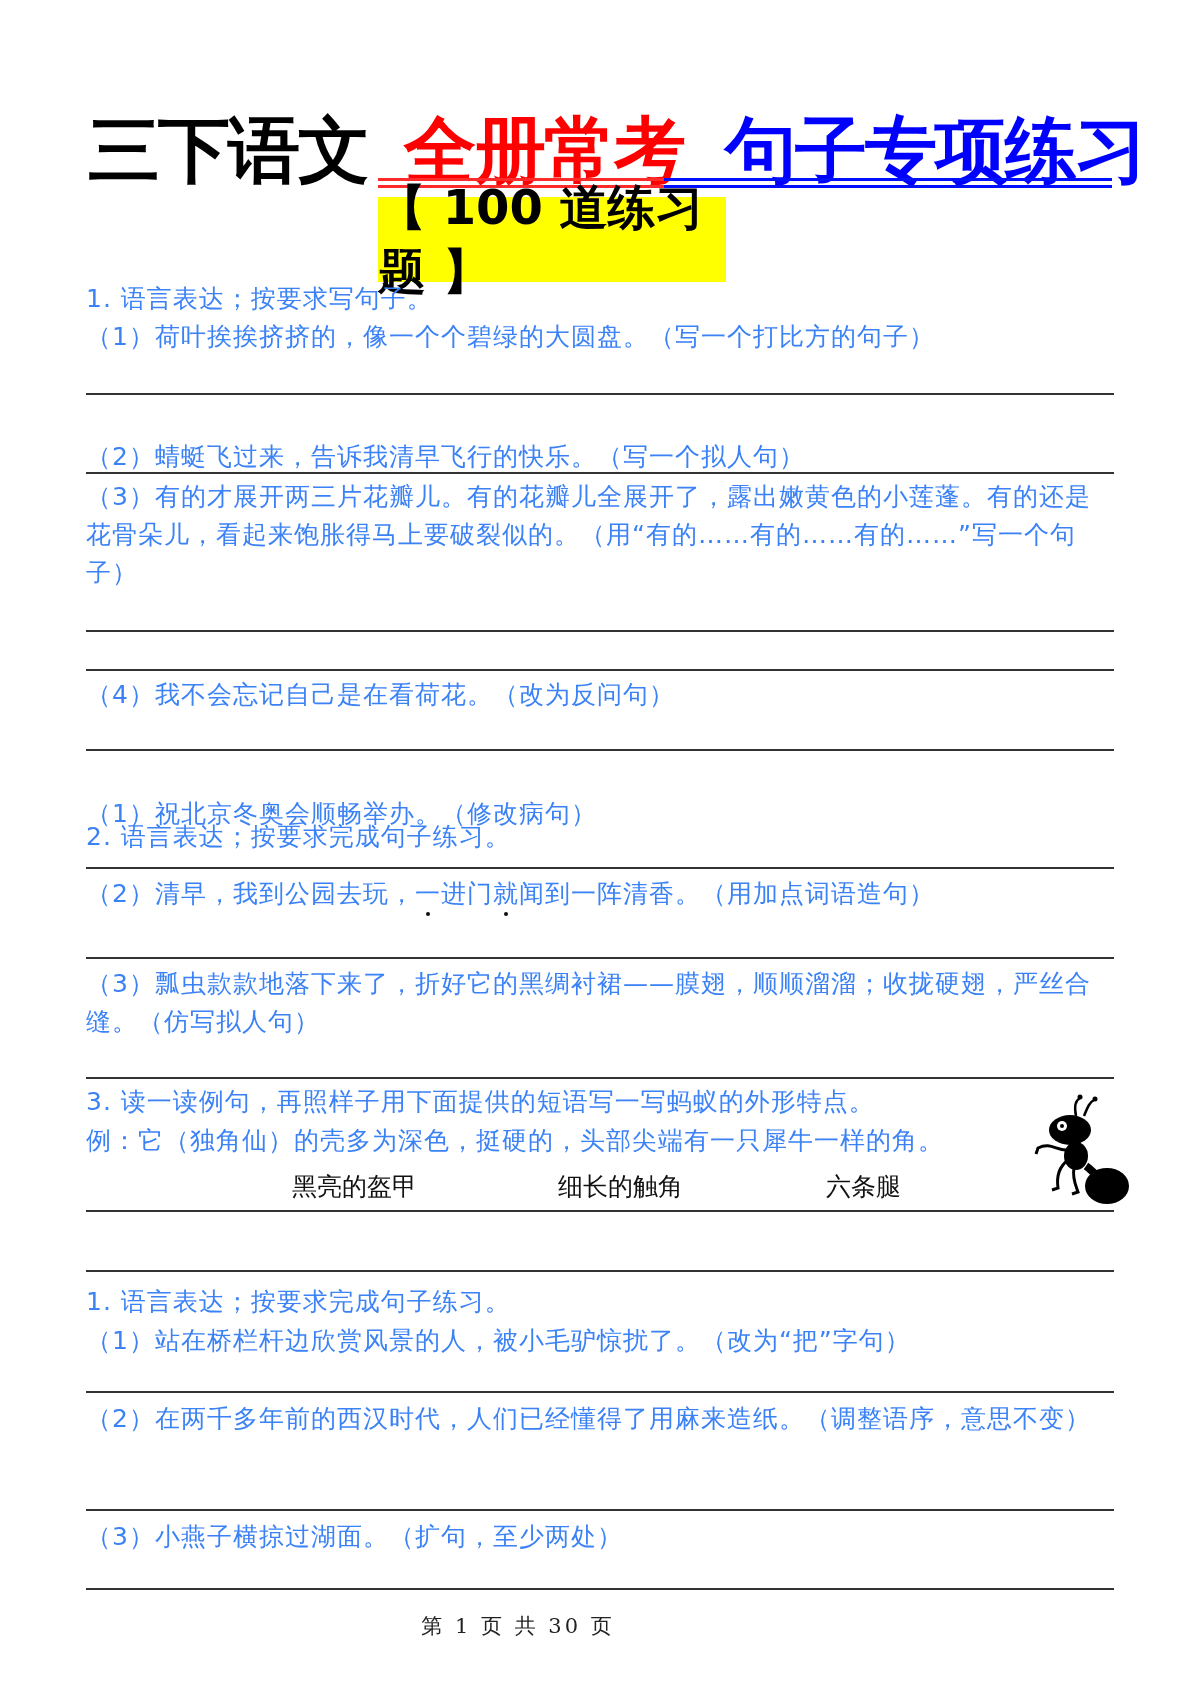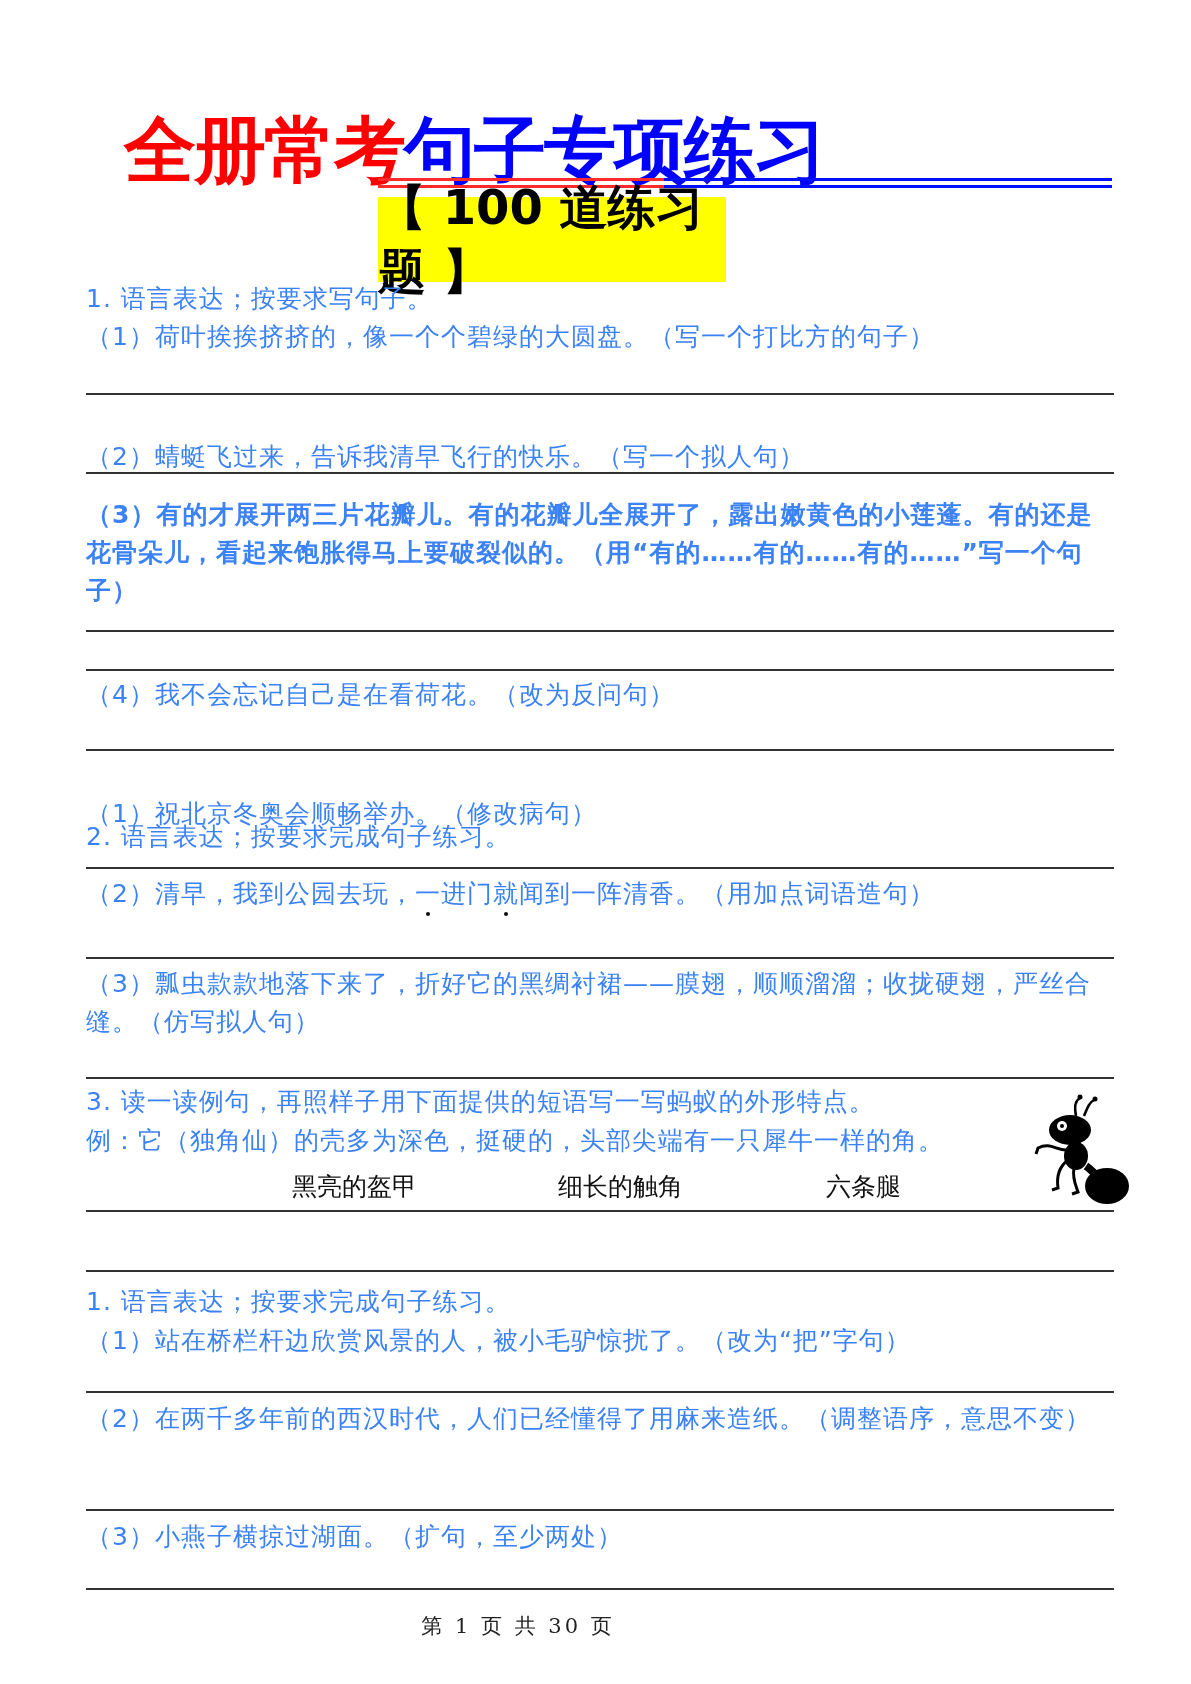--- a/index.html
+++ b/index.html
@@ -4,21 +4,21 @@
 <style>
   html, body { margin:0; padding:0; background:#ffffff; }
   body { width:1191px; height:1684px; position:relative; overflow:hidden;
          font-family:"DejaVu Sans", "Liberation Sans", sans-serif; color:#111; }
   .title { position:absolute; left:88px; top:96px; height:90px; display:flex; align-items:flex-end;
            font-family:"DejaVu Sans", sans-serif; font-weight:bold; font-size:72px; line-height:1;
            letter-spacing:-2px; white-space:nowrap; }
   .title span { display:inline-block; }
   .t-black { color:#000; }
   .t-red { color:#ff0000;margin-left:36px; }
-  .t-blue { color:#0000ff; }
+  .t-blue { color:#0000ff;margin-left:41px; }
   .underline { position:absolute; top:178px; height:10px; }
   .underline .l1, .underline .l2 { position:absolute; left:0; right:0; height:3px; }
   .underline .l1 { top:0; } .underline .l2 { top:7px; }
   .ul-red { left:378px; width:286px; }
   .ul-red .l1, .ul-red .l2 { background:#ff2a2a; }
   .ul-blue { left:664px; width:448px; }
   .ul-blue .l1, .ul-blue .l2 { background:#0010ff; }
   .badge { position:absolute; left:378px; top:197px; width:348px; height:85px; background:#ffff00;
            display:flex; align-items:center; justify-content:center;
            font-family:"DejaVu Sans", sans-serif; font-weight:bold; font-size:48px; color:#000; }
@@ -31,40 +31,41 @@
                 margin-left:-2px; background:#111; border-radius:50%; }
   .phrases { position:absolute; top:1170px; font-size:25px; font-family:"DejaVu Sans", sans-serif; }
   .ant { position:absolute; left:1020px; top:1092px; width:110px; height:114px; }
   .footer { position:absolute; top:1612px; left:0; width:1036px; text-align:center;
             font-family:"DejaVu Serif", serif; font-size:21px; color:#222; letter-spacing:3px; }
 </style>
 </head>
 <body>
 
 <div class="title">
+  <span class="t-black">三下语文</span>
     <span class="t-red">全册常考</span>
     <span class="t-blue">句子专项练习</span>
 </div>
 <div class="underline ul-red">
     <div class="l1"></div>
     <div class="l2"></div>
   </div>
 <div class="underline ul-blue">
     <div class="l1"></div>
     <div class="l2"></div>
   </div>
 
 <div class="badge">【 100 道练习题 】</div>
 
 <div class="txt" style="top:280px;">1. 语言表达；按要求写句子。</div>
 <div class="txt" style="top:318px;">（1）荷叶挨挨挤挤的，像一个个碧绿的大圆盘。（写一个打比方的句子）</div>
 <div class="line" style="top:393px;"></div>
 <div class="txt" style="top:398px;margin-top:40px;">（2）蜻蜓飞过来，告诉我清早飞行的快乐。（写一个拟人句）</div>
 <div class="line" style="top:472px;"></div>
-<div class="txt wrap" style="top:496px;font-weight:bold;">（3）有的才展开两三片花瓣儿。有的花瓣儿全展开了，露出嫩黄色的小莲蓬。有的还是花骨朵儿，看起来饱胀得马上要破裂似的。（用“有的……有的……有的……”写一个句子）</div>
+<div class="txt wrap" style="top:478px;">（3）有的才展开两三片花瓣儿。有的花瓣儿全展开了，露出嫩黄色的小莲蓬。有的还是花骨朵儿，看起来饱胀得马上要破裂似的。（用“有的……有的……有的……”写一个句子）</div>
 <div class="line" style="top:630px;"></div>
 <div class="line" style="top:669px;"></div>
 <div class="txt" style="top:676px;text-align:center;">（4）我不会忘记自己是在看荷花。（改为反问句）</div>
 <div class="line" style="top:749px;"></div>
 
 <div class="txt" style="top:774px;margin-top:44px;">2. 语言表达；按要求完成句子练习。</div>
 <div class="txt" style="top:795px;">（1）祝北京冬奥会顺畅举办。（修改病句）</div>
 <div class="line" style="top:867px;"></div>
 <div class="txt" style="top:875px;">
   <span>（2）清早，我到公园去玩，</span><span class="dot">一</span><span>进门</span><span class="dot">就</span><span>闻到一阵清香。（用加点词语造句）</span>

